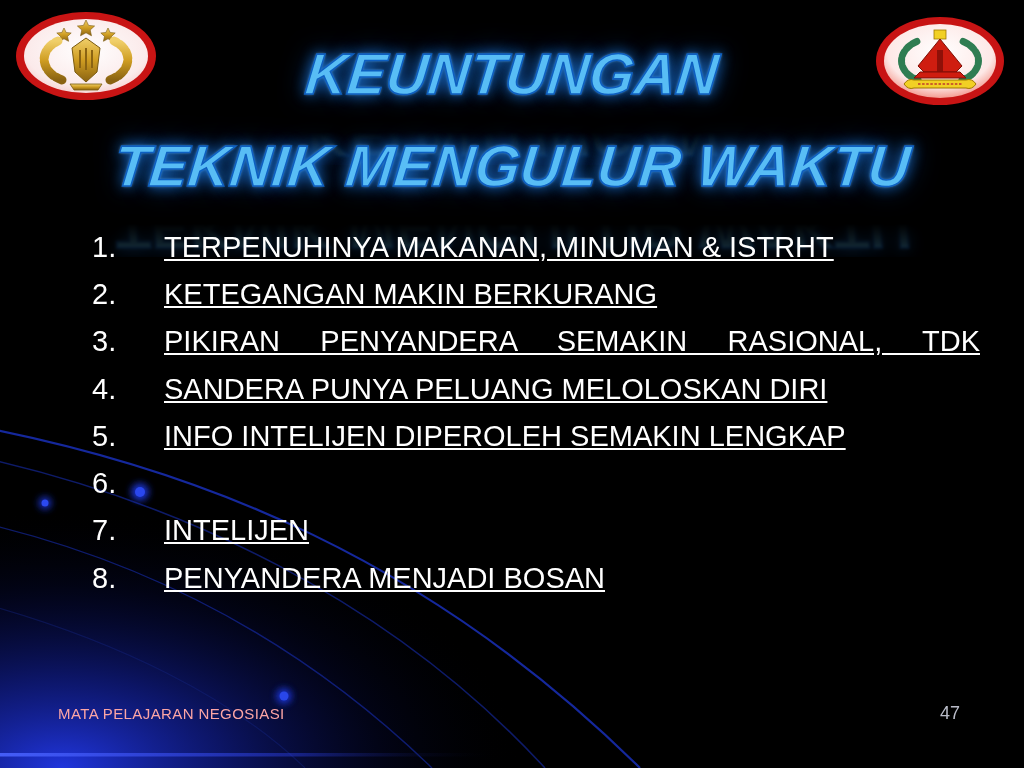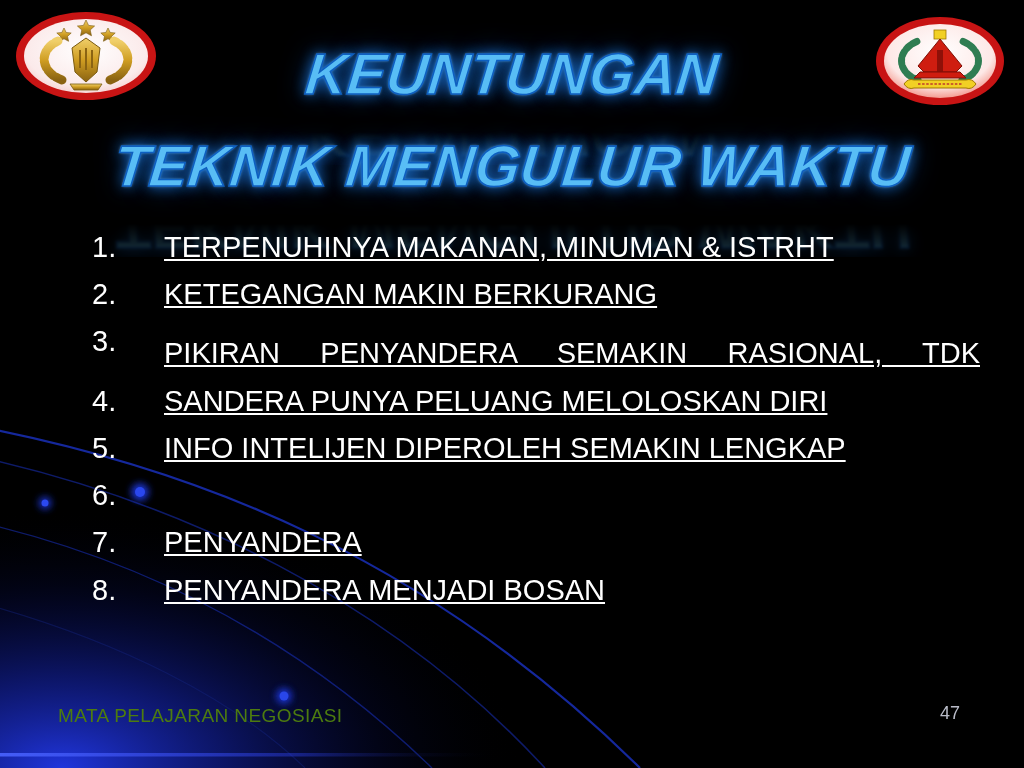--- a/index.html
+++ b/index.html
@@ -34,24 +34,24 @@
     mask-image:linear-gradient(to bottom,rgba(0,0,0,.95),transparent 55%);
   }
 
   
   .list{position:absolute;left:92px;top:230px;width:888px;color:#ffffff;
         font-size:29px;line-height:1.18;font-weight:400;}
   .item{display:flex;margin-bottom:13px;}
   .num{flex:0 0 72px;}
   .txt{flex:1;}
   .l1,.l2{display:block;text-decoration:underline;}
-  .just{text-align:justify;text-align-last:justify;margin-top:12px;}
+  .just{text-align:justify;text-align-last:justify;}
 
   
-  .footer-left{position:absolute;left:58px;top:705px;font-size:19px;color:#4d7c0f;letter-spacing:.4px;}
+  .footer-left{position:absolute;left:58px;top:705px;font-size:15px;color:#fca5a5;letter-spacing:.4px;}
   .page-num{position:absolute;left:940px;top:703px;font-size:18px;color:#b9bcc8;}
 </style>
 </head>
 <body>
 
 <div class="slide">
 
   <svg class="bgfx" viewBox="0 0 1024 768" aria-hidden="true">
     <defs>
       <radialGradient id="cornerGlow" cx="0.10" cy="1.0" r="0.75">
@@ -178,21 +178,21 @@
       </span>
     </div>
     <div class="item">
       <span class="num">6.</span>
       <span class="txt">
       </span>
     </div>
     <div class="item">
       <span class="num">7.</span>
       <span class="txt">
-        <span class="l2">PENYANDERA</span>
+        <span class="l2">INTELIJEN</span>
       </span>
     </div>
     <div class="item">
       <span class="num">8.</span>
       <span class="txt">
         <span class="l1">PENYANDERA MENJADI BOSAN</span>
       </span>
     </div>
   </div>
 

